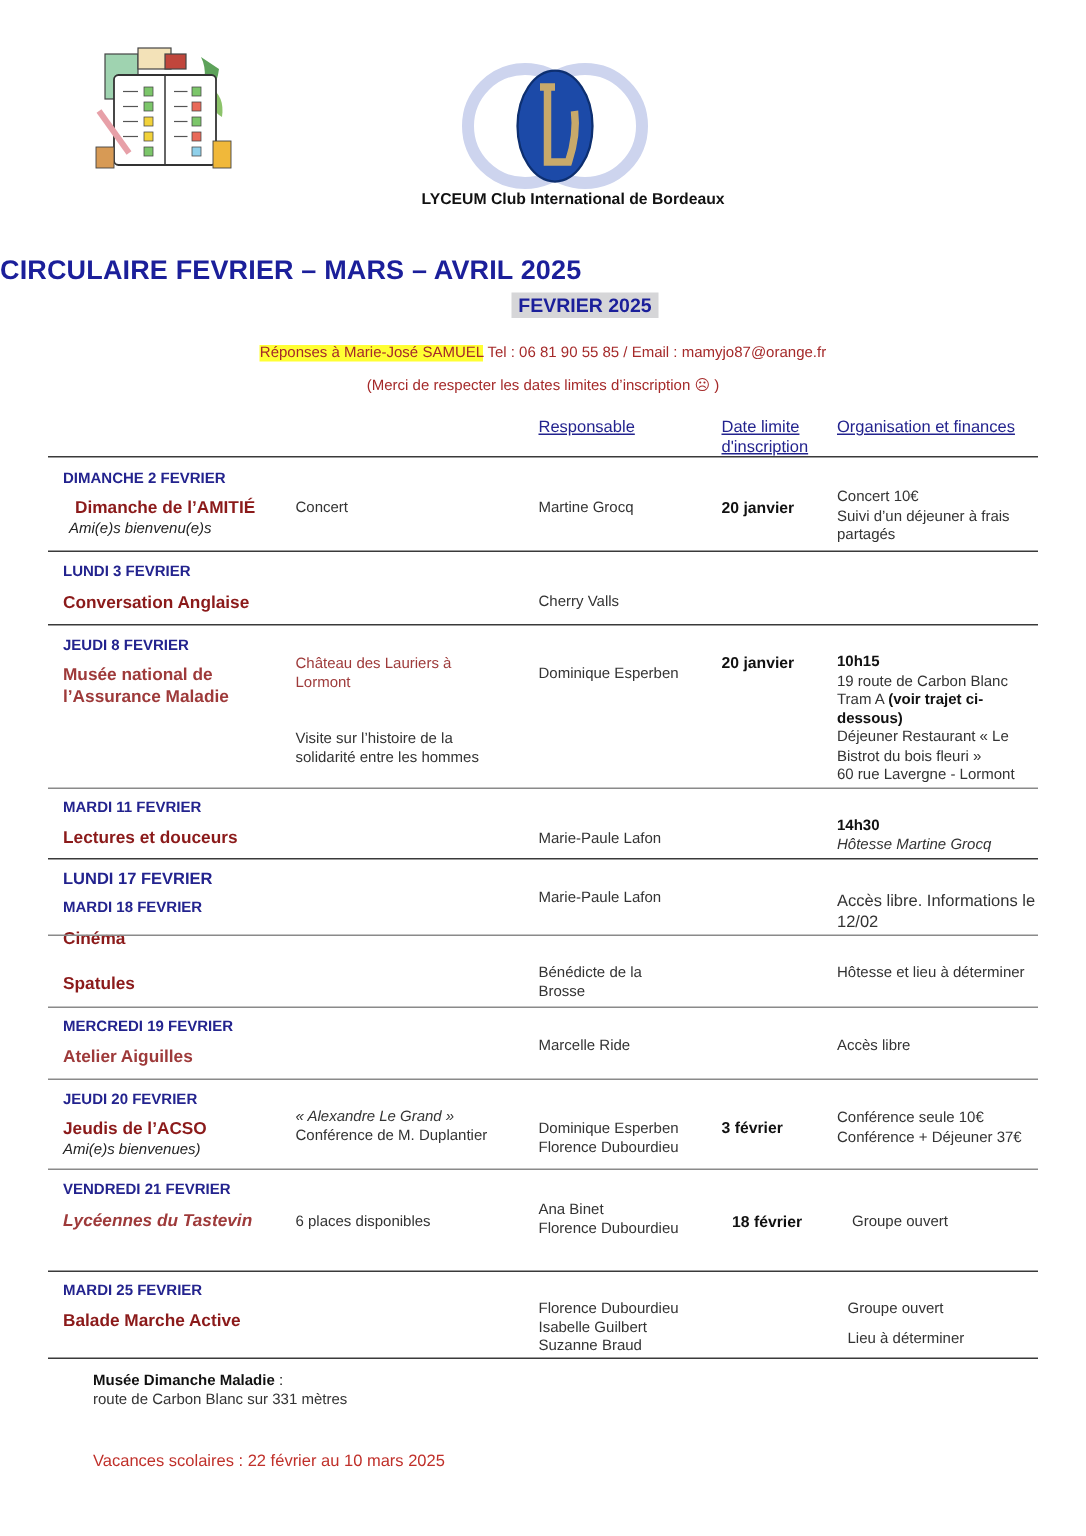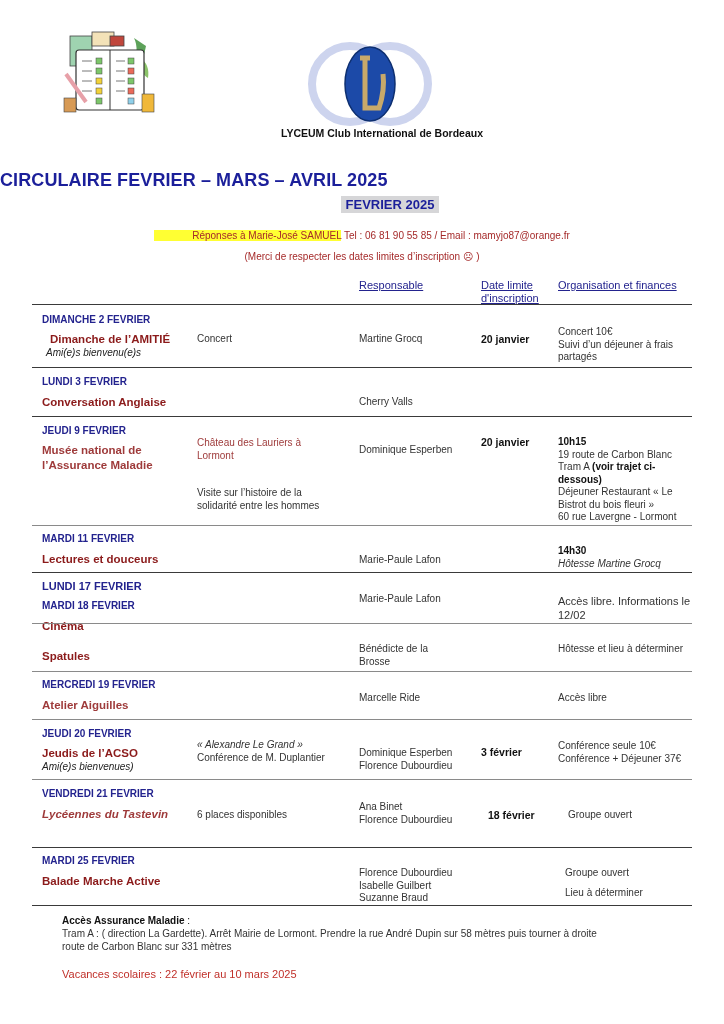--- a/index.html
+++ b/index.html
@@ -12,21 +12,21 @@
   
   .planner-illustration { left: 62px; top: 28px; width: 96px; height: 90px; }
   .club-logo { left: 305px; top: 42px; width: 130px; height: 84px; }
   .club-name { left: 252px; top: 127px; width: 260px; text-align: center; font-size: 10.5px; font-weight: bold; color: #111; white-space: nowrap; }
 
   .main-title { left: 0; width: 724px; top: 170px; font-size: 18px; font-weight: bold; color: #1b1f9a; letter-spacing: 0.1px; }
   .month-wrap { left: 0; width: 724px; top: 195px; text-align: center; }
   .month-title { display: inline-block; margin-left: 56px; background: #d6d6d8; padding: 1px 5px; font-size: 13px; font-weight: bold; color: #1b1f9a; }
 
   .contact-line { left: 0; width: 724px; top: 230px; text-align: center; font-size: 10px; color: #a52a2a; white-space: nowrap; }
-  .contact-line .hl { background: #ffff33; padding-left: 38px; }
+  .contact-line .hl { background: #ffff33; }
   .note-line { left: 0; width: 724px; top: 251px; text-align: center; font-size: 10px; color: #a52a2a; }
 
   .col-head { font-size: 11px; color: #23238e; text-decoration: underline; line-height: 13px; }
   .hdr-resp { left: 359px; top: 279px; }
   .hdr-date { left: 481px; top: 279px; width: 70px; }
   .hdr-org { left: 558px; top: 279px; }
 
   .rule { left: 32px; width: 660px; height: 0; border-top: 1.6px solid #3a3a3a; }
   .rule.light { border-top: 1.6px solid #8a8a8a; }
 
@@ -127,21 +127,21 @@
 <div class="abs rule" style="top:367px;"></div>
 
 <div>
   <div class="abs day" style="left:42px;top:376px;">LUNDI 3 FEVRIER</div>
   <div class="abs event" style="left:42px;top:396px;">Conversation Anglaise</div>
   <div class="abs txt" style="left:359px;top:396px;">Cherry Valls</div>
 </div>
 <div class="abs rule" style="top:416px;"></div>
 
 <div>
-  <div class="abs day" style="left:42px;top:425px;">JEUDI 9 FEVRIER</div>
+  <div class="abs day" style="left:42px;top:425px;">JEUDI 8 FEVRIER</div>
   <div class="abs event lighter" style="left:42px;top:443px;line-height:15px;">
     <div>Musée national de</div>
     <div>l’Assurance Maladie</div>
   </div>
   <div class="abs txt-red" style="left:197px;top:437px;">
     <div>Château des Lauriers à</div>
     <div>Lormont</div>
   </div>
   <div class="abs txt" style="left:197px;top:487px;">
     <div>Visite sur l’histoire de la</div>
@@ -243,18 +243,17 @@
     <div>Isabelle Guilbert</div>
     <div>Suzanne Braud</div>
   </div>
   <div class="abs txt" style="left:565px;top:867px;">
     <div>Groupe ouvert</div>
     <div style="margin-top:7px;">Lieu à  déterminer</div>
   </div>
 </div>
 <div class="abs rule" style="top:905px;"></div>
 
-<div class="abs footer-title"><span>Accès Assurance Maladie</span><span class="colon"> :</span></div>
+<div class="abs footer-title"><span>Musée Dimanche Maladie</span><span class="colon"> :</span></div>
 <div class="abs footer-text">
-  <div>Tram A : ( direction La Gardette). Arrêt Mairie de Lormont. Prendre la rue André Dupin sur 58 mètres puis tourner à droite</div>
   <div>route de Carbon Blanc sur 331 mètres</div>
 </div>
 <div class="abs holidays">Vacances scolaires : 22 février au 10 mars 2025</div>
 
 </body></html>

